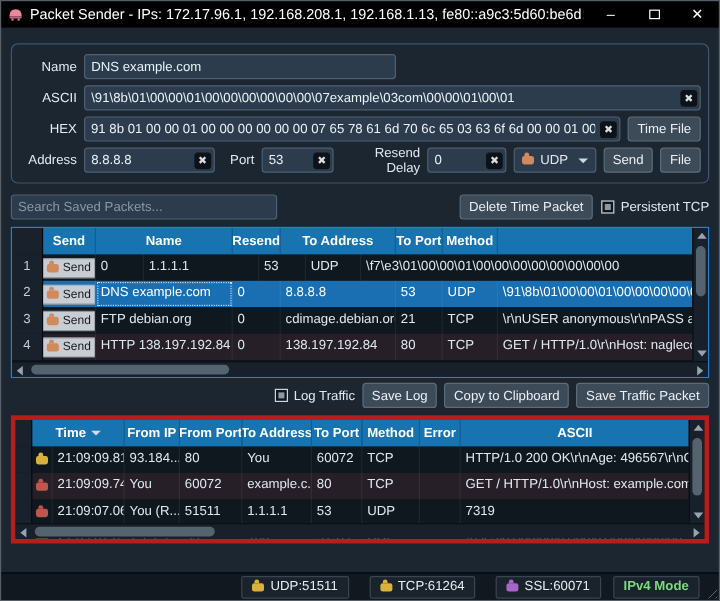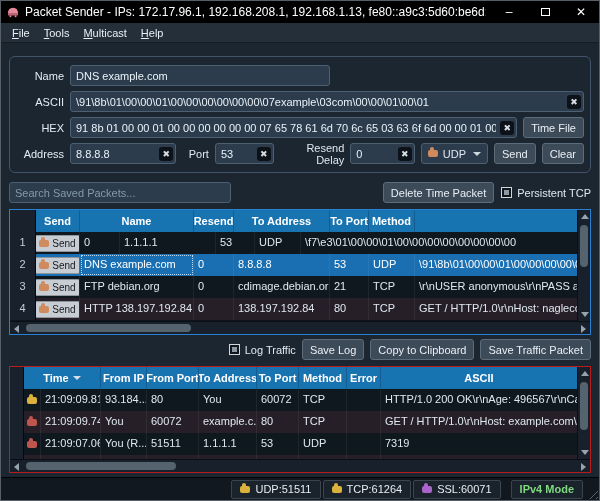--- a/index.html
+++ b/index.html
@@ -38,21 +38,21 @@
   .bag-yellow{background:#d9b13b}.bag-red{background:#bf564d}.bag-purple{background:#a864c8}.bag-tan{background:#cf8a5e}
   .cb{width:11px;height:11px;border:1px solid #cfd7de;background:#10161c;display:inline-flex;align-items:center;justify-content:center;flex-shrink:0}
   .cb .in{width:5px;height:5px;background:#8b99a5}
   
   .searchrow{display:flex;align-items:center;margin-top:9px;height:21px;gap:7px}
   .search-field{width:222px}
   .spacer{flex:1}
   
   .tablewrap{position:relative;margin-top:6px;background:#0d141b;overflow:hidden}
   .saved-table{height:126px;border:1px solid #2a7fd0}
-  .log-table{height:107px;border:1px solid #b91c1c}
+  .log-table{height:107px;border:4px solid #b91c1c}
   .tscroll-pad{margin-right:13px;overflow:hidden}
   .thead{display:flex;height:22px}
   .th{background:#1873b1;color:#fff;font-weight:bold;text-align:center;line-height:21px;height:22px;
     border-right:1px solid #135d93;overflow:hidden;white-space:nowrap;flex-shrink:0;display:flex;align-items:center;justify-content:center;gap:4px}
   .trow{display:flex;height:22px;background:#10181f;color:#dfe8f0}
   .trow.alt{background:#261f27}
   .trow.sel{background:#1a6fb2;color:#fff}
   .tc{padding:0 4px;line-height:21px;height:22px;border-right:1px solid rgba(255,255,255,.06);
     overflow:hidden;white-space:nowrap;flex-shrink:0}
   .c-num{width:26px;background:#19222c;color:#c4cdd5;text-align:center;border-right:1px solid #05090d}
@@ -81,21 +81,21 @@
   .vthumb{position:absolute;left:2px;right:2px;top:2px;height:42px;background:#55636f;border-radius:4px}
   .htrack{flex:1;position:relative}
   .hthumb{position:absolute;top:2px;bottom:2px;left:3px;width:165px;background:#55636f;border-radius:4px}
   
   .logctl{display:flex;align-items:center;margin-top:4px;gap:6px;height:21px}
   .cklabel{display:flex;align-items:center;gap:5px}
   
   .statusbar{position:absolute;left:0;right:0;bottom:0;height:23px;background:#12181f;border-top:1px solid #01050a;
     display:flex;align-items:center;justify-content:flex-end;padding-right:16px}
   .sitem{display:flex;align-items:center;gap:5px;border:1px solid #3b454f;height:19px;padding:0 8px;
-    margin-left:2px;font-size:11px;color:#e6edf3;background:#1a222b;border-radius:2px}
+    margin-left:17px;font-size:11px;color:#e6edf3;background:#1a222b;border-radius:2px}
   .sitem.mode{color:#7fd97f;font-weight:bold;margin-left:10px}
   .grip{position:absolute;right:1px;bottom:1px;width:12px;height:12px;
     background:repeating-linear-gradient(135deg,transparent 0 3px,#5a6670 3px 4px);
     clip-path:polygon(100% 0,100% 100%,0 100%)}
 </style>
 </head>
 <body>
 
 <div class="window">
 
@@ -109,26 +109,20 @@
     <div class="title-text">Packet Sender - IPs: 172.17.96.1, 192.168.208.1, 192.168.1.13, fe80::a9c3:5d60:be6d:9f5f%wireless_32768, fe80::19f1...</div>
     <div class="wbtns">
       <div class="wbtn">–</div>
       <div class="wbtn">
           <span class="maxbox"></span>
         </div>
       <div class="wbtn">✕</div>
     </div>
   </div>
 
-  <div class="menubar">
-      <div class="menu-item"><u>F</u>ile</div>
-      <div class="menu-item"><u>T</u>ools</div>
-      <div class="menu-item"><u>M</u>ulticast</div>
-      <div class="menu-item"><u>H</u>elp</div>
-    </div>
 
   <div class="client">
 
     <div class="group">
       <div class="frow">
         <div class="flabel">Name</div>
         <div class="field" style="width:260px">
           <input class="inp" value="DNS example.com" style="">
         </div>
       </div>
@@ -162,21 +156,21 @@
         <div class="field has-clear" style="width:68px">
           <input class="inp" value="0" style="">
           <span class="clear">✖</span>
         </div>
         <div class="combo">
           <span class="bag bag-tan"></span>
           <span>UDP</span>
           <span class="combo-arrow"></span>
         </div>
         <button class="btn">Send</button>
-        <button class="btn">Clear</button>
+        <button class="btn">File</button>
       </div>
     </div>
 
     <div class="searchrow">
       <div class="field search-field">
         <input class="inp" placeholder="Search Saved Packets..." style="">
       </div>
       <div class="spacer"></div>
       <button class="btn">Delete Time Packet</button>
       <label class="cklabel">

